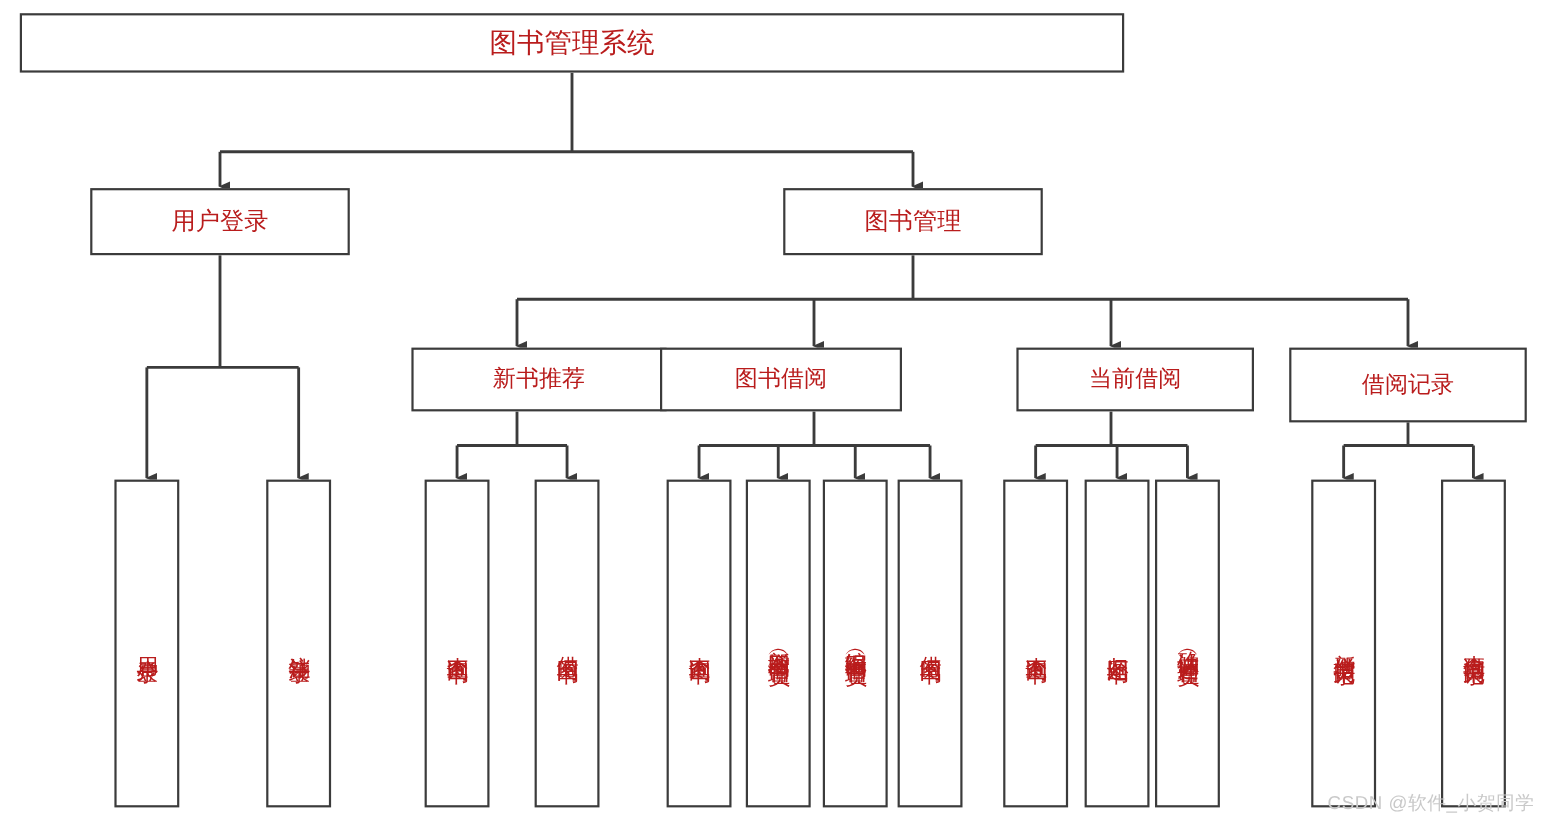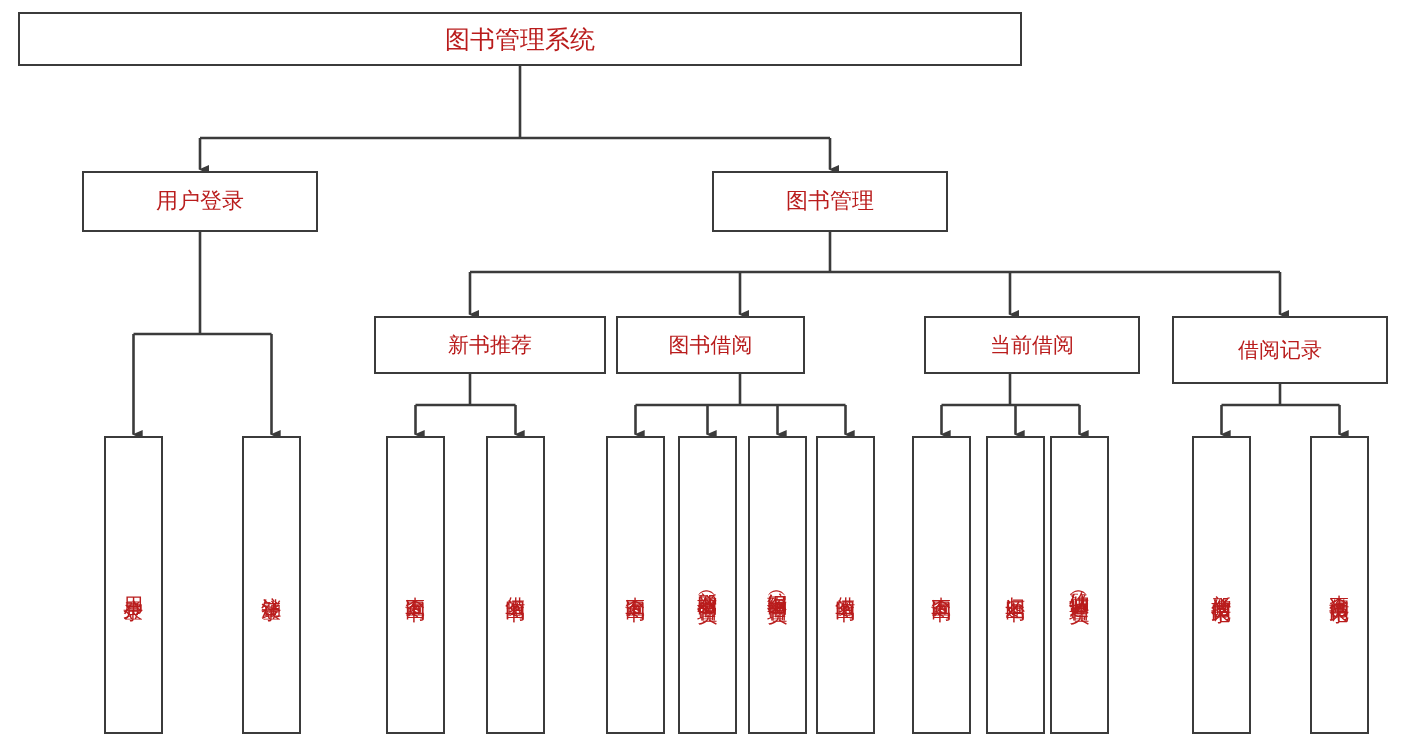--- a/index.html
+++ b/index.html
@@ -119,21 +119,21 @@
       </div>
       <div class="node level-1" style="left: 82px; top: 171px; width: 236px; height: 61px;">
         <span class="node-label">用户登录</span>
       </div>
       <div class="node level-1" style="left: 712px; top: 171px; width: 236px; height: 61px;">
         <span class="node-label">图书管理</span>
       </div>
       <div class="node level-2" style="left: 362px; top: 316px; width: 232px; height: 58px; margin-left: 12px;">
         <span class="node-label">新书推荐</span>
       </div>
-      <div class="node level-2" style="left: 616px; top: 316px; width: 189px; height: 58px;">
+      <div class="node level-2" style="left: 600px; top: 316px; width: 220px; height: 58px;">
         <span class="node-label">图书借阅</span>
       </div>
       <div class="node level-2" style="left: 924px; top: 316px; width: 216px; height: 58px;">
         <span class="node-label">当前借阅</span>
       </div>
       <div class="node level-2" style="left: 1172px; top: 316px; width: 216px; height: 68px;">
         <span class="node-label">借阅记录</span>
       </div>
       <div class="node level-3 leaf" style="left: 104px; top: 436px; width: 59px; height: 298px;">
         <span class="node-label">用户登录</span>
@@ -169,13 +169,14 @@
         <span class="node-label">确认归还（管理员）</span>
       </div>
       <div class="node level-3 leaf" style="left: 1192px; top: 436px; width: 59px; height: 298px;">
         <span class="node-label">新增借阅记录</span>
       </div>
       <div class="node level-3 leaf" style="left: 1310px; top: 436px; width: 59px; height: 298px;">
         <span class="node-label">查询借阅记录</span>
       </div>
     </div>
 
+  <div id="watermark">CSDN @软件_小贺同学</div>
 </div>
 
 </body></html>

